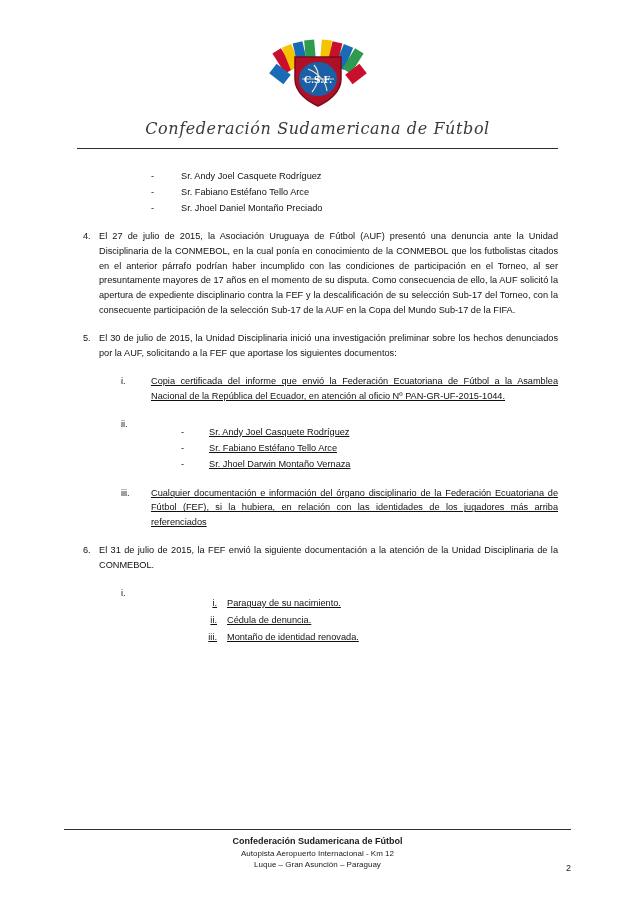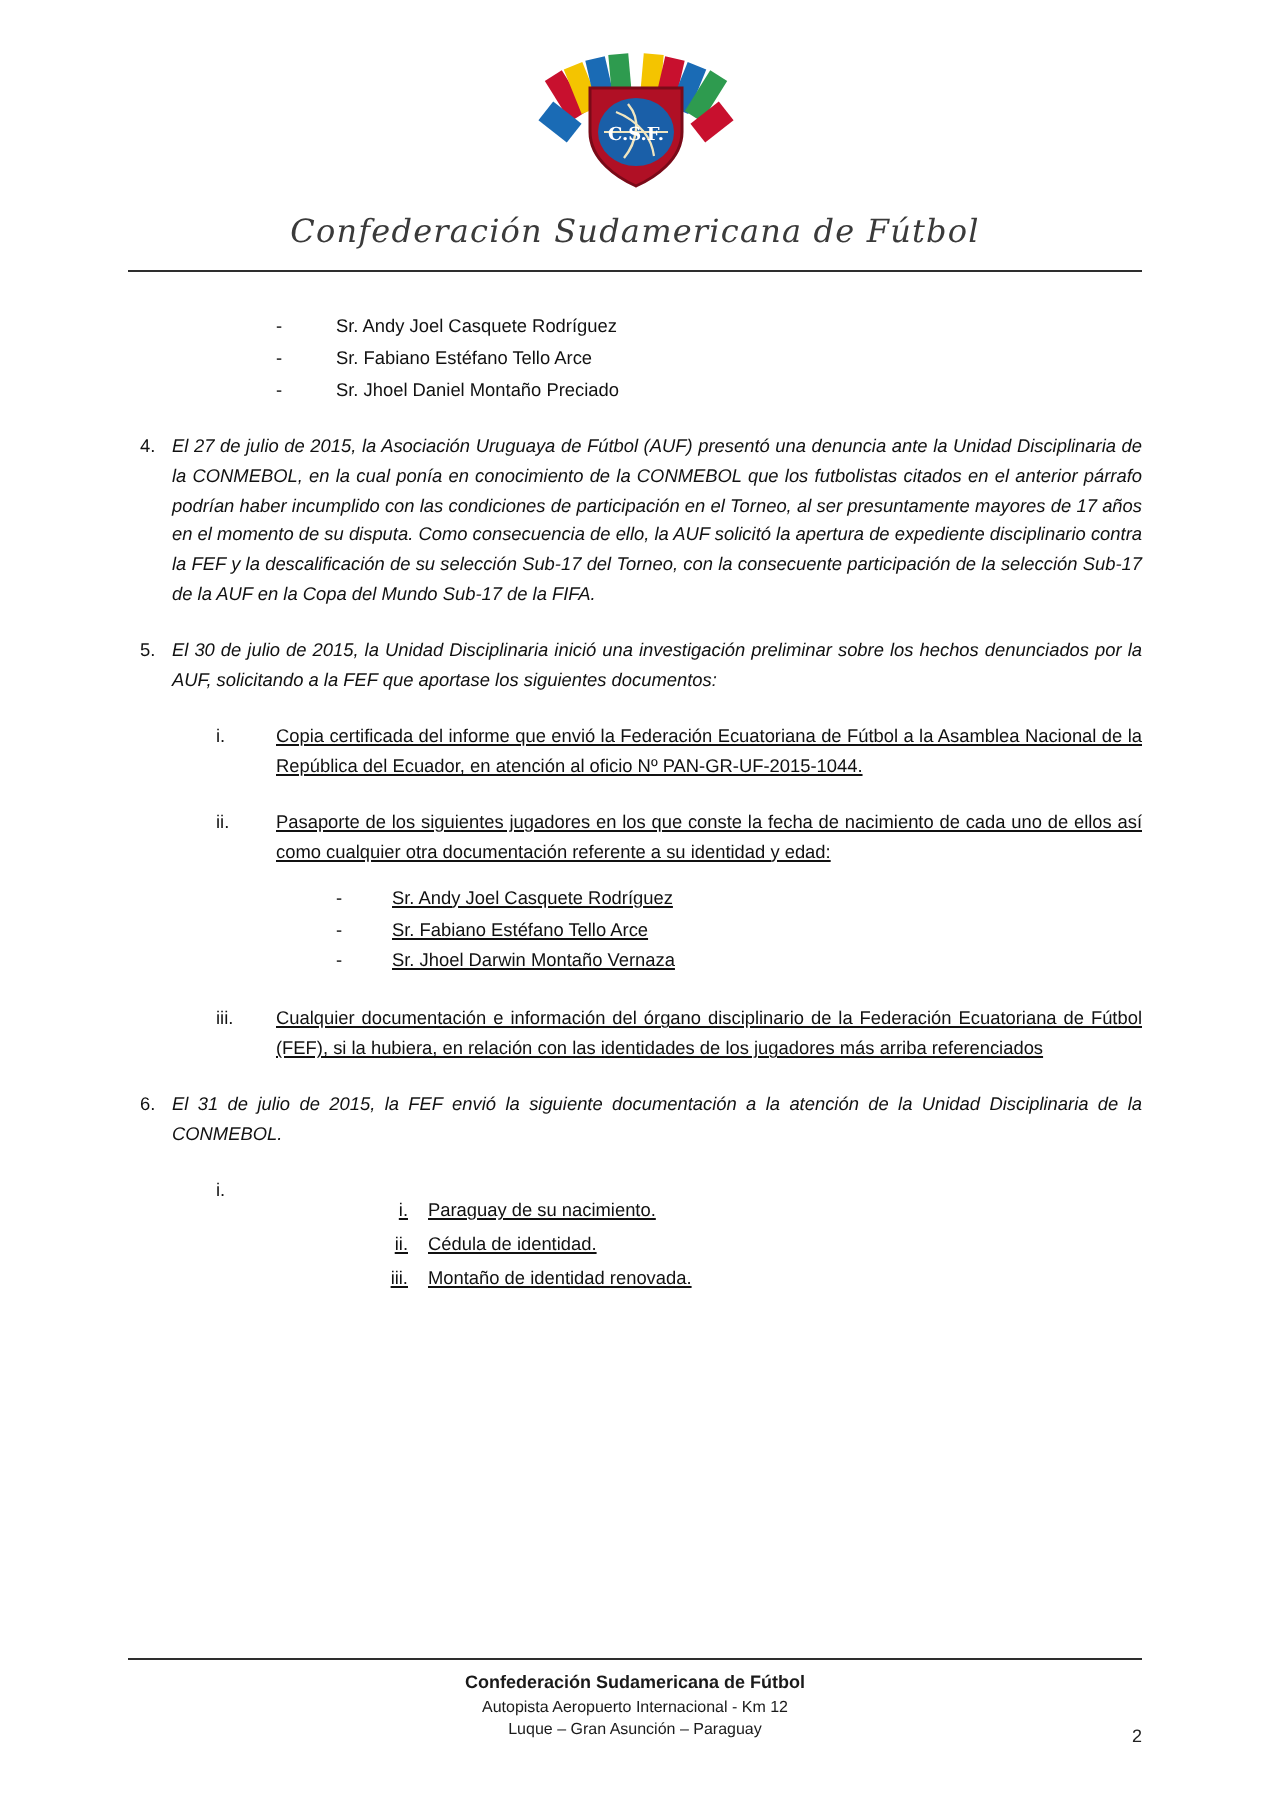--- a/index.html
+++ b/index.html
@@ -12,21 +12,21 @@
     height: 897px;
     font-family: "Liberation Sans", sans-serif;
     color: #111111;
     position: relative;
     overflow: hidden;
   }
   .page {
     width: 635px;
     height: 897px;
     box-sizing: border-box;
-    padding: 0;
+    padding: 13px;
     position: relative;
   }
 
   
   .header {
     padding-top: 26px;
     text-align: center;
   }
   .crest {
     width: 108px;
@@ -80,21 +80,20 @@
   .num-item .marker {
     width: 22px;
     flex: 0 0 22px;
     text-align: left;
     padding-left: 6px;
     box-sizing: border-box;
   }
   .num-item .body {
     flex: 1 1 auto;
     text-align: justify;
-    font-style: italic;
   }
   .roman-item {
     display: flex;
     margin-top: 13px;
     margin-left: 44px;
   }
   .roman-item .marker {
     width: 30px;
     flex: 0 0 30px;
     text-align: left;
@@ -220,21 +219,20 @@
     </div>
 
     <div class="roman-item">
       <div class="marker">i.</div>
       <div class="body">Copia certificada del informe que envió la Federación Ecuatoriana de Fútbol a la Asamblea Nacional de la República del Ecuador, en atención al oficio Nº PAN-GR-UF-2015-1044.</div>
     </div>
 
     <div class="roman-item">
       <div class="marker">ii.</div>
       <div class="body">
-        <div>Pasaporte de los siguientes jugadores en los que conste la fecha de nacimiento de cada uno de ellos así como cualquier otra documentación referente a su identidad y edad:</div>
         <ul class="sub-dash-list">
           <li><span class="dash">-</span><span>Sr. Andy Joel Casquete Rodríguez</span></li>
           <li><span class="dash">-</span><span>Sr. Fabiano Estéfano Tello Arce</span></li>
           <li><span class="dash">-</span><span>Sr. Jhoel Darwin Montaño Vernaza</span></li>
         </ul>
       </div>
     </div>
 
     <div class="roman-item">
       <div class="marker">iii.</div>
@@ -249,21 +247,21 @@
     <div class="roman-item">
       <div class="marker">i.</div>
       <div class="body">
         <ul class="inner-roman-list">
           <li class="inner-roman-item">
             <span class="marker">i.</span>
             <span>Paraguay de su nacimiento.</span>
           </li>
           <li class="inner-roman-item">
             <span class="marker">ii.</span>
-            <span>Cédula de identidad.</span>
+            <span>Cédula de denuncia.</span>
           </li>
           <li class="inner-roman-item">
             <span class="marker">iii.</span>
             <span>Montaño de identidad renovada.</span>
           </li>
         </ul>
       </div>
     </div>
 
   </div>

